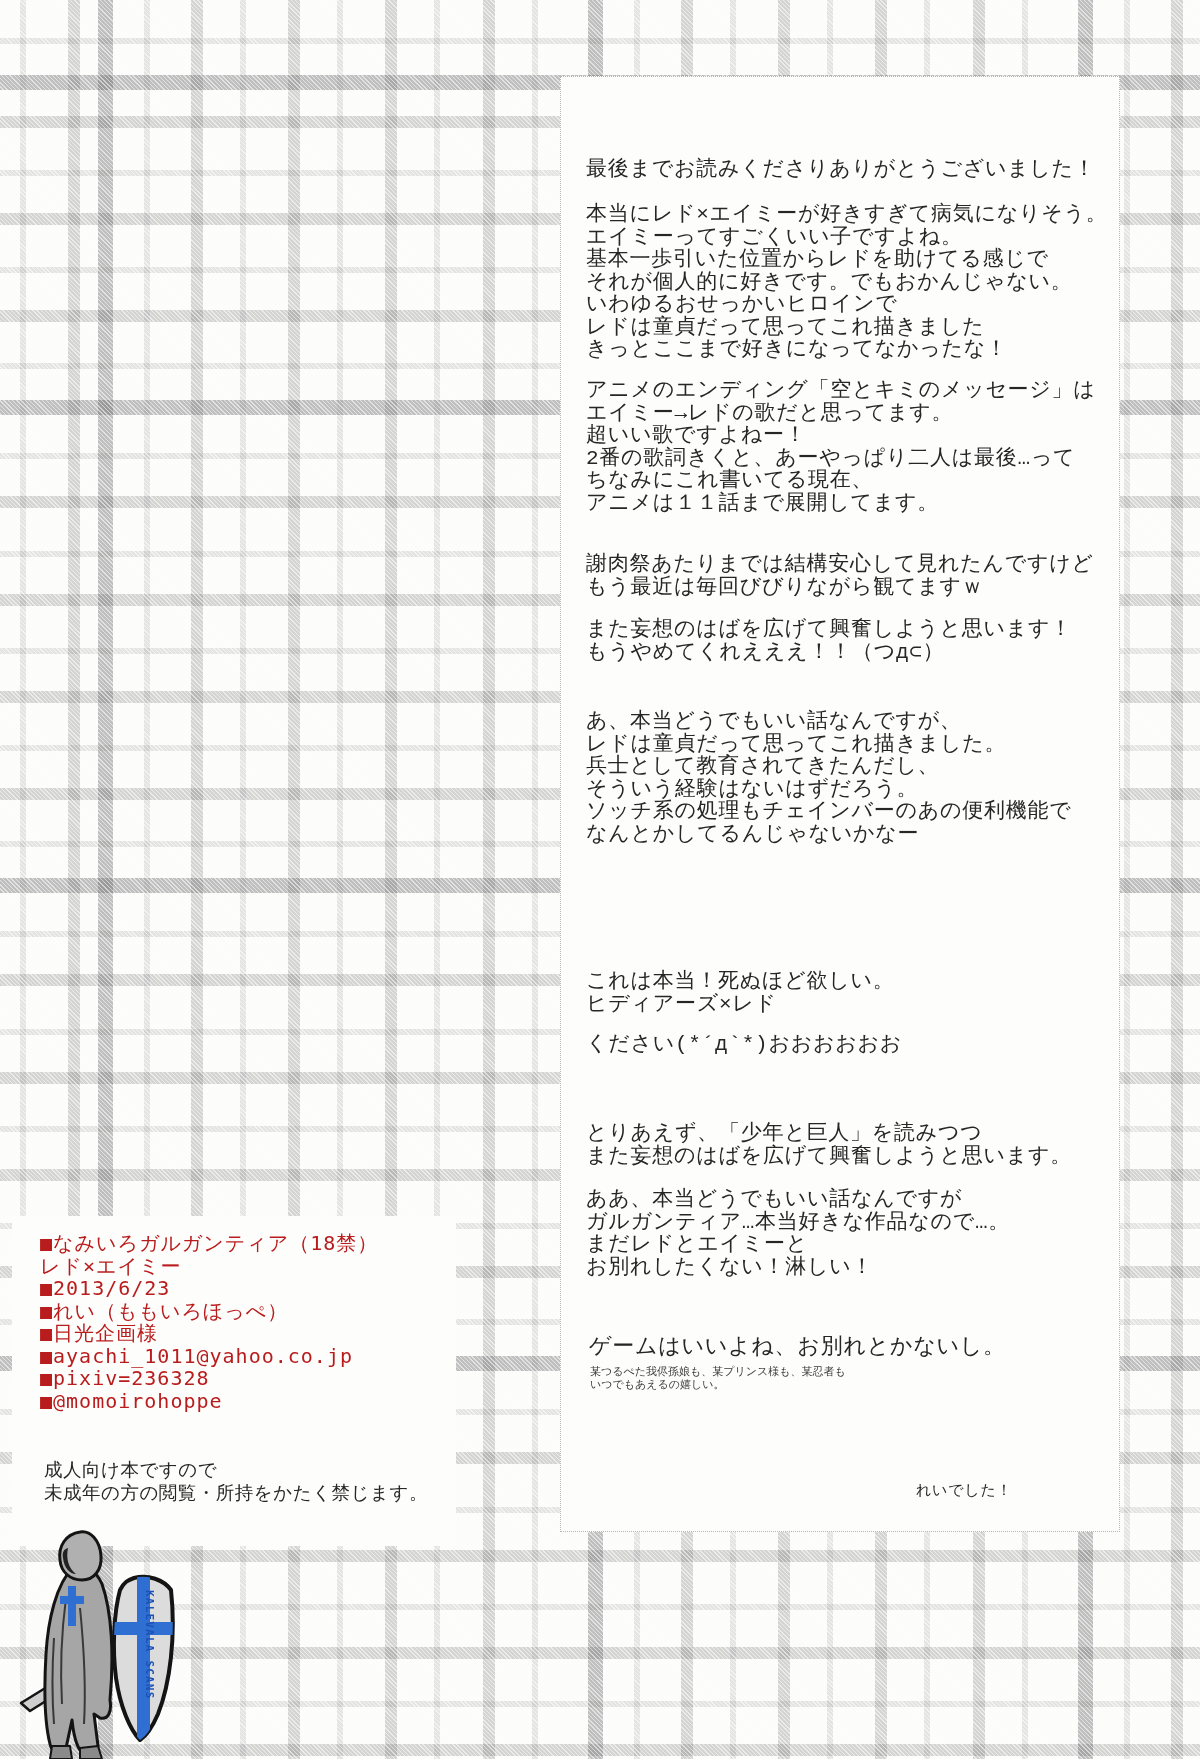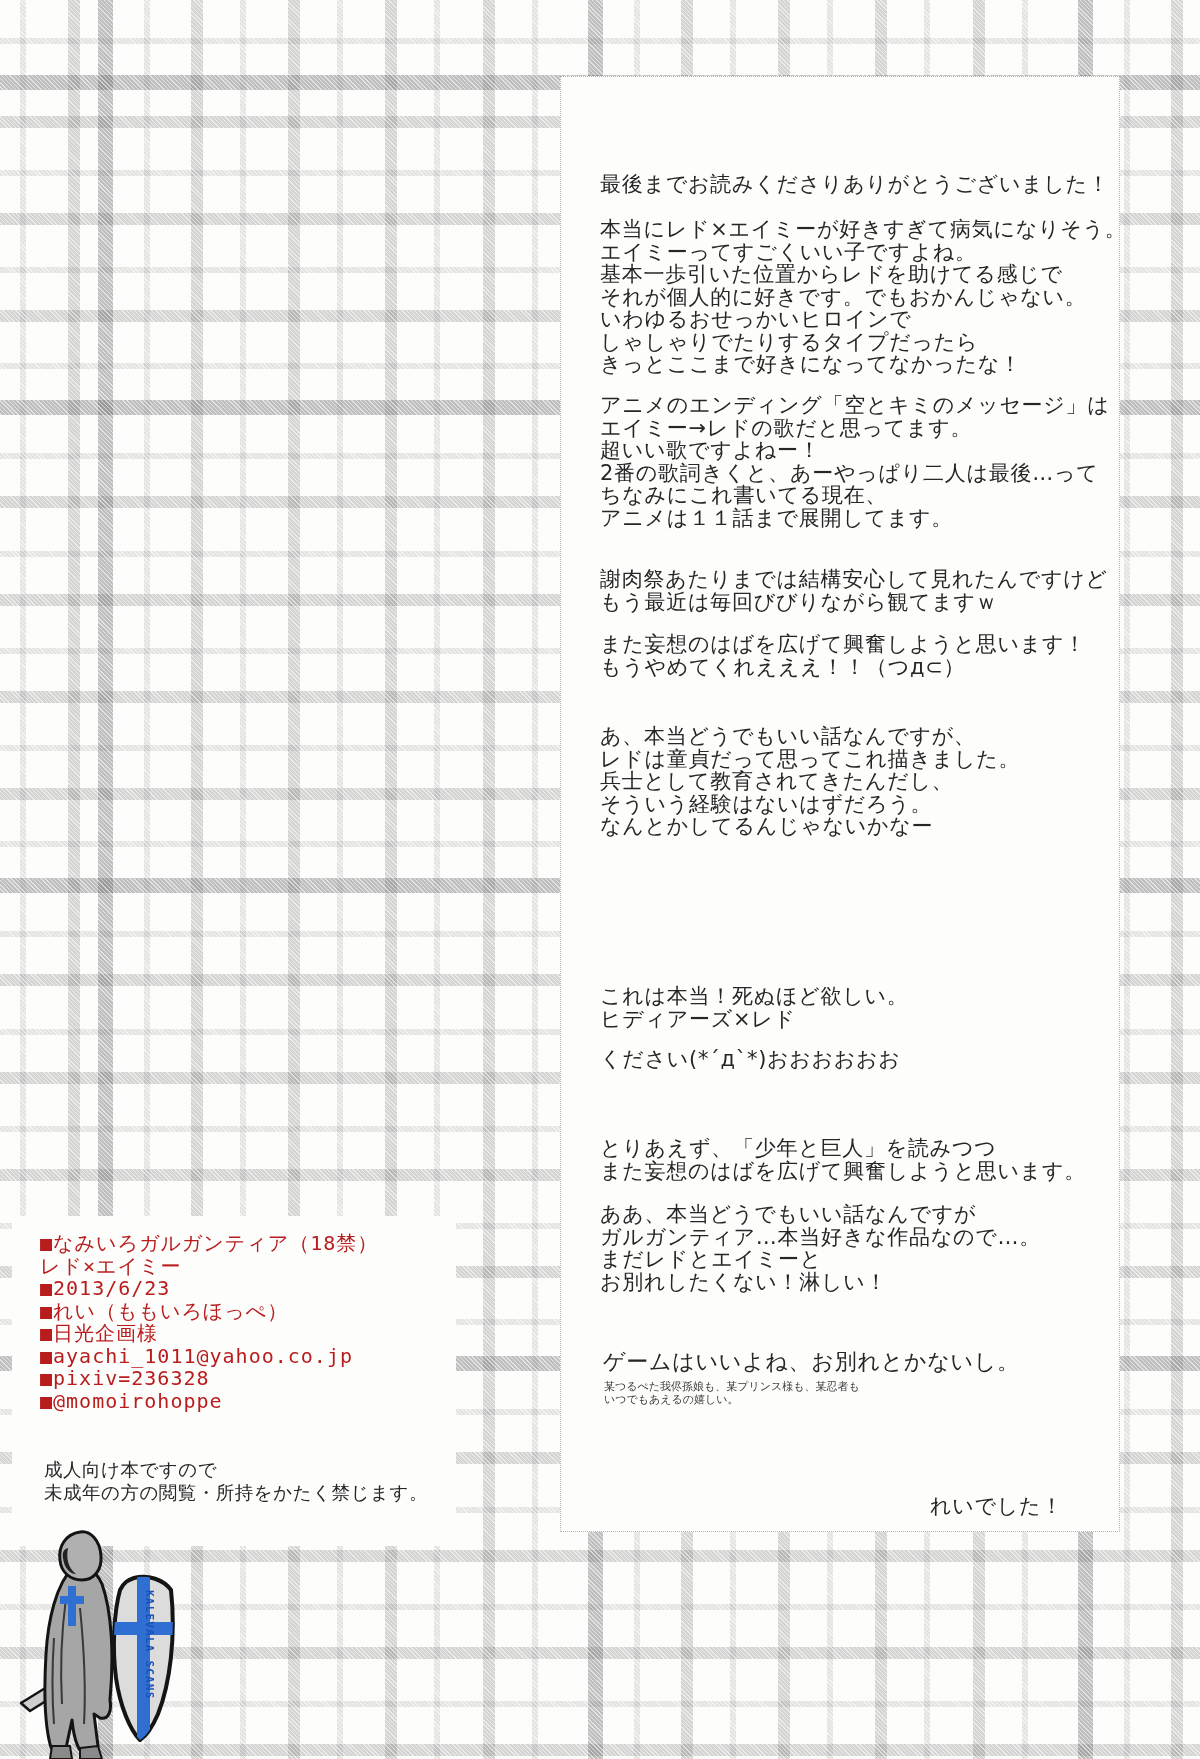--- a/index.html
+++ b/index.html
@@ -30,26 +30,26 @@
         rgba(140,140,140,.22) 239px 245px, rgba(0,0,0,0) 245px 287px,
         rgba(120,120,120,.30) 287px 299px, rgba(0,0,0,0) 299px 336px,
         rgba(140,140,140,.22) 336px 342px, rgba(0,0,0,0) 342px 385px,
         rgba(120,120,120,.30) 385px 397px, rgba(0,0,0,0) 397px 434px,
         rgba(140,140,140,.22) 434px 440px, rgba(0,0,0,0) 440px 478px);
     background-position:0 0, 98px 0, 0 90px;}
 
   
   .panel{position:absolute;left:560px;top:76px;width:560px;height:1456px;
     background:#fdfdfc;border:1px dotted #b5b5b5;box-sizing:border-box;z-index:2;}
-  .af-p{position:absolute;left:23px;margin:16px;font-size:21px;line-height:22.5px;
-    letter-spacing:.75px;color:#262626;white-space:nowrap;}
+  .af-p{position:absolute;left:23px;margin:2px;font-size:21px;line-height:22.5px;
+    letter-spacing:.75px;color:#262626;white-space:nowrap;font-family:Liberation Mono, monospace;}
   .af-p .line{display:block;}
   .game-big{font-size:22px;}
   .game-small{font-size:11px;line-height:13px;letter-spacing:0;color:#3a3a3a;}
-  .signoff{font-size:21px;}
+  .signoff{font-size:15px;}
 
   
   .colophon{position:absolute;left:12px;top:1216px;width:444px;height:330px;
     background:#fdfdfc;z-index:2;box-sizing:border-box;padding:16px 0 0 28px;
     font-family:"DejaVu Sans Mono",monospace;font-size:20px;line-height:22.5px;
     letter-spacing:1px;color:#b91c1c;}
   .colophon .line{display:block;white-space:nowrap;}
 
   .disclaimer{position:absolute;left:38px;top:1452px;z-index:3;margin:6px;
     font-size:18.5px;line-height:23px;letter-spacing:.5px;color:#262626;}
@@ -69,21 +69,21 @@
   <section class="panel">
     <p class="af-p" style="top:80px">
       <span class="line">最後までお読みくださりありがとうございました！</span>
     </p>
     <p class="af-p" style="top:125px">
       <span class="line">本当にレド×エイミーが好きすぎて病気になりそう。</span>
       <span class="line">エイミーってすごくいい子ですよね。</span>
       <span class="line">基本一歩引いた位置からレドを助けてる感じで</span>
       <span class="line">それが個人的に好きです。でもおかんじゃない。</span>
       <span class="line">いわゆるおせっかいヒロインで</span>
-      <span class="line">しゃしゃりでたりするタイプだったら</span>
+      <span class="line">レドは童貞だって思ってこれ描きました</span>
       <span class="line">きっとここまで好きになってなかったな！</span>
     </p>
     <p class="af-p" style="top:301px">
       <span class="line">アニメのエンディング「空とキミのメッセージ」は</span>
       <span class="line">エイミー→レドの歌だと思ってます。</span>
       <span class="line">超いい歌ですよねー！</span>
       <span class="line">2番の歌詞きくと、あーやっぱり二人は最後…って</span>
       <span class="line">ちなみにこれ書いてる現在、</span>
       <span class="line">アニメは１１話まで展開してます。</span>
     </p>
@@ -93,20 +93,21 @@
     </p>
     <p class="af-p" style="top:540px">
       <span class="line">また妄想のはばを広げて興奮しようと思います！</span>
       <span class="line">もうやめてくれえええ！！（つд⊂）</span>
     </p>
     <p class="af-p" style="top:632px">
       <span class="line">あ、本当どうでもいい話なんですが、</span>
       <span class="line">レドは童貞だって思ってこれ描きました。</span>
       <span class="line">兵士として教育されてきたんだし、</span>
       <span class="line">そういう経験はないはずだろう。</span>
+      <span class="line">ソッチ系の処理もチェインバーのあの便利機能で</span>
       <span class="line">なんとかしてるんじゃないかなー</span>
     </p>
     <p class="af-p" style="top:892px">
       <span class="line">これは本当！死ぬほど欲しい。</span>
       <span class="line">ヒディアーズ×レド</span>
     </p>
     <p class="af-p" style="top:955px">
       <span class="line">ください(*´д`*)おおおおおお</span>
     </p>
     <p class="af-p" style="top:1044px">

